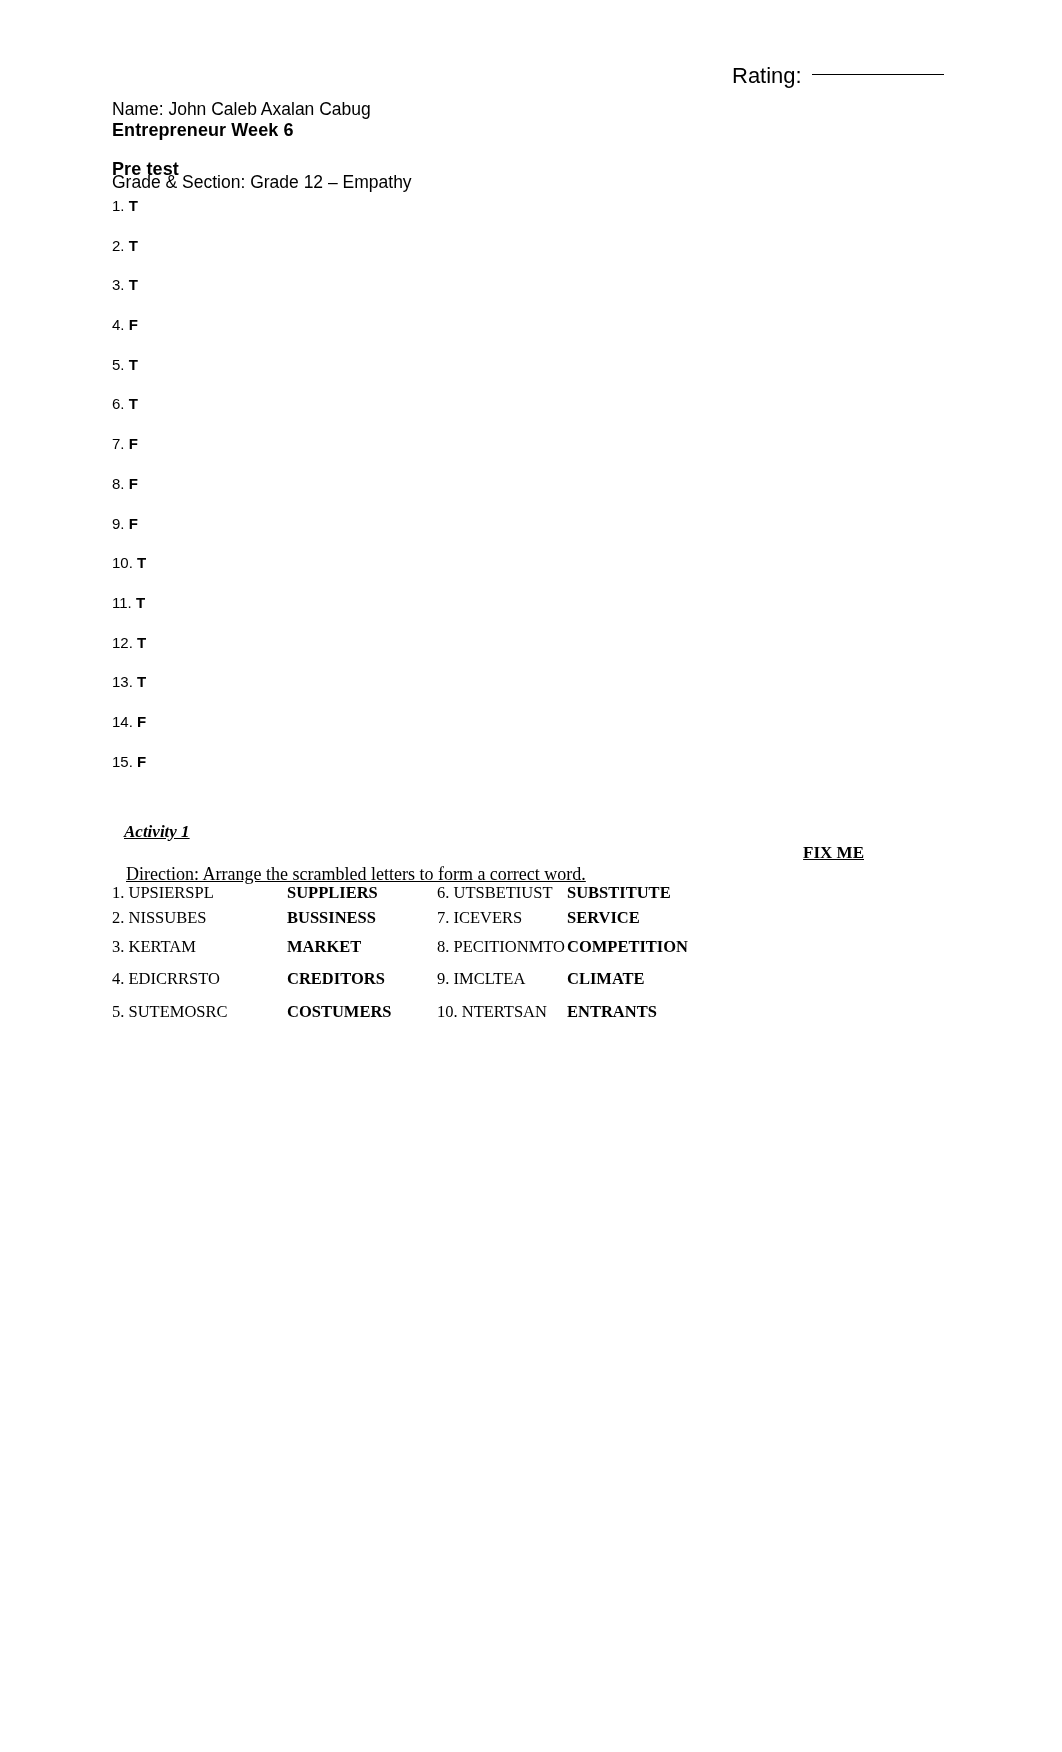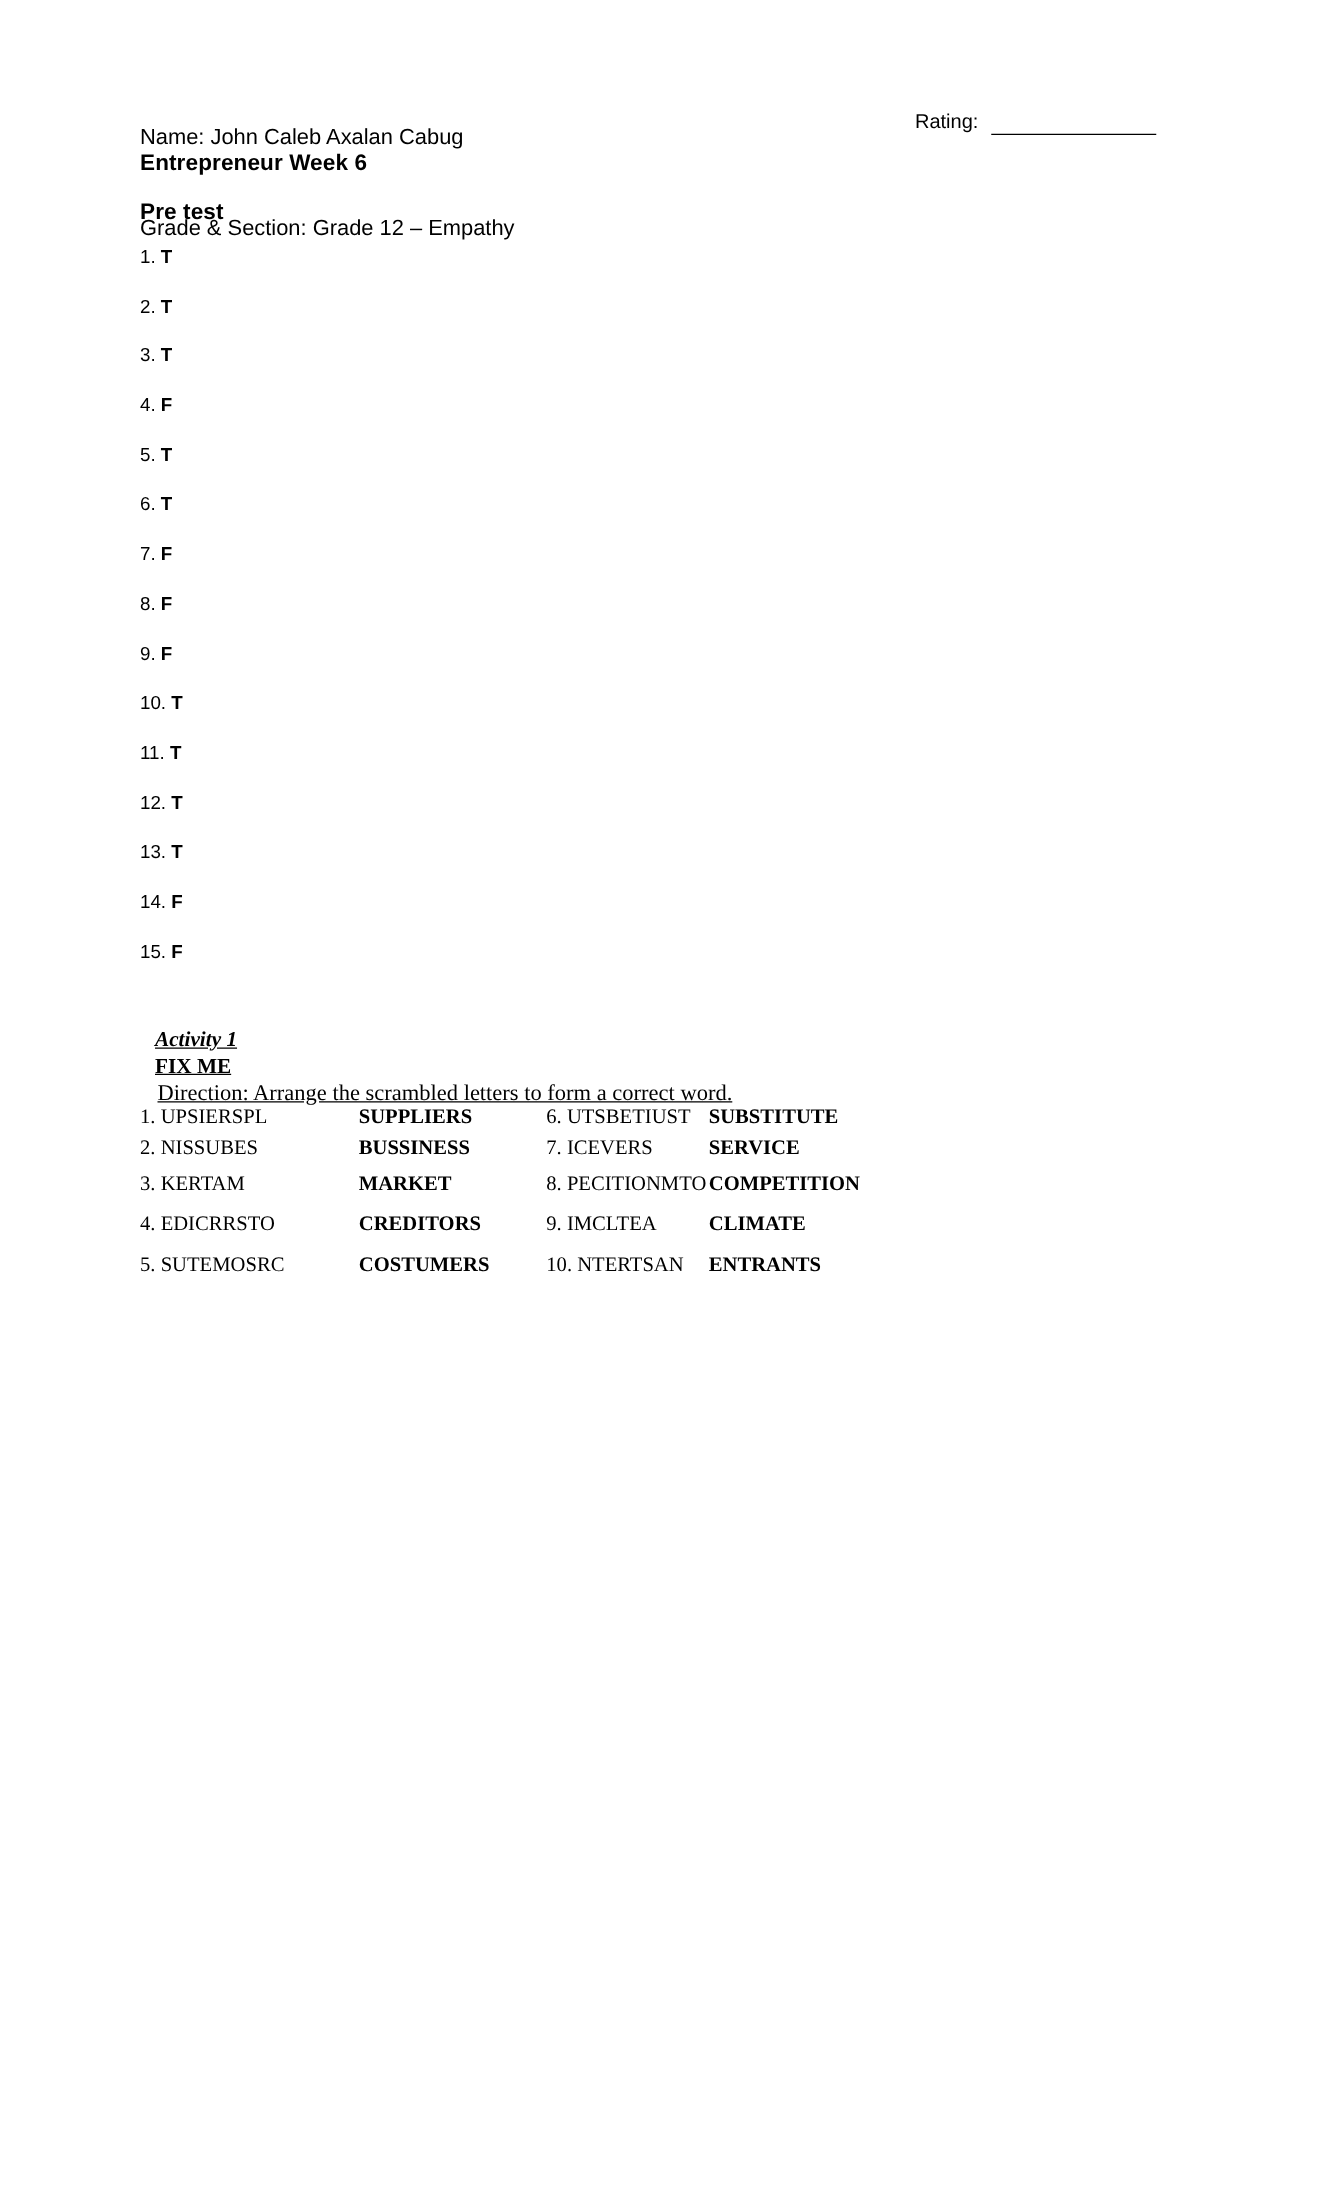--- a/index.html
+++ b/index.html
@@ -39,24 +39,24 @@
     font-family: "Liberation Sans", sans-serif;
     white-space: pre;
   }
   .header-left {
     flex: 0 0 auto;
     margin-top: 46px;
   }
   .rating-wrap {
     position: absolute;
     left: 620px;
-    top: 34px;
+    top: 12px;
     display: flex;
-    align-items: flex-end;
-    font-size: 16px;
+    align-items: center;
+    font-size: 22px;
     line-height: 27px;
     white-space: pre;
   }
   .rating-line {
     display: inline-block;
     width: 132px;
     border-bottom: 1.6px solid #000;
     margin-left: 10px;
     margin-bottom: 3px;
     height: 1px;
@@ -110,20 +110,21 @@
     font-weight: bold;
     font-style: italic;
     line-height: 20px;
     white-space: pre;
   }
   .activity-name {
     font-size: 17px;
     font-weight: bold;
     line-height: 21px;
     white-space: pre;
+    text-align: right;
   }
   .activity-direction {
     font-size: 18px;
     line-height: 22px;
     margin-left: 2px;
     white-space: pre;
   }
 
   
   .words {

